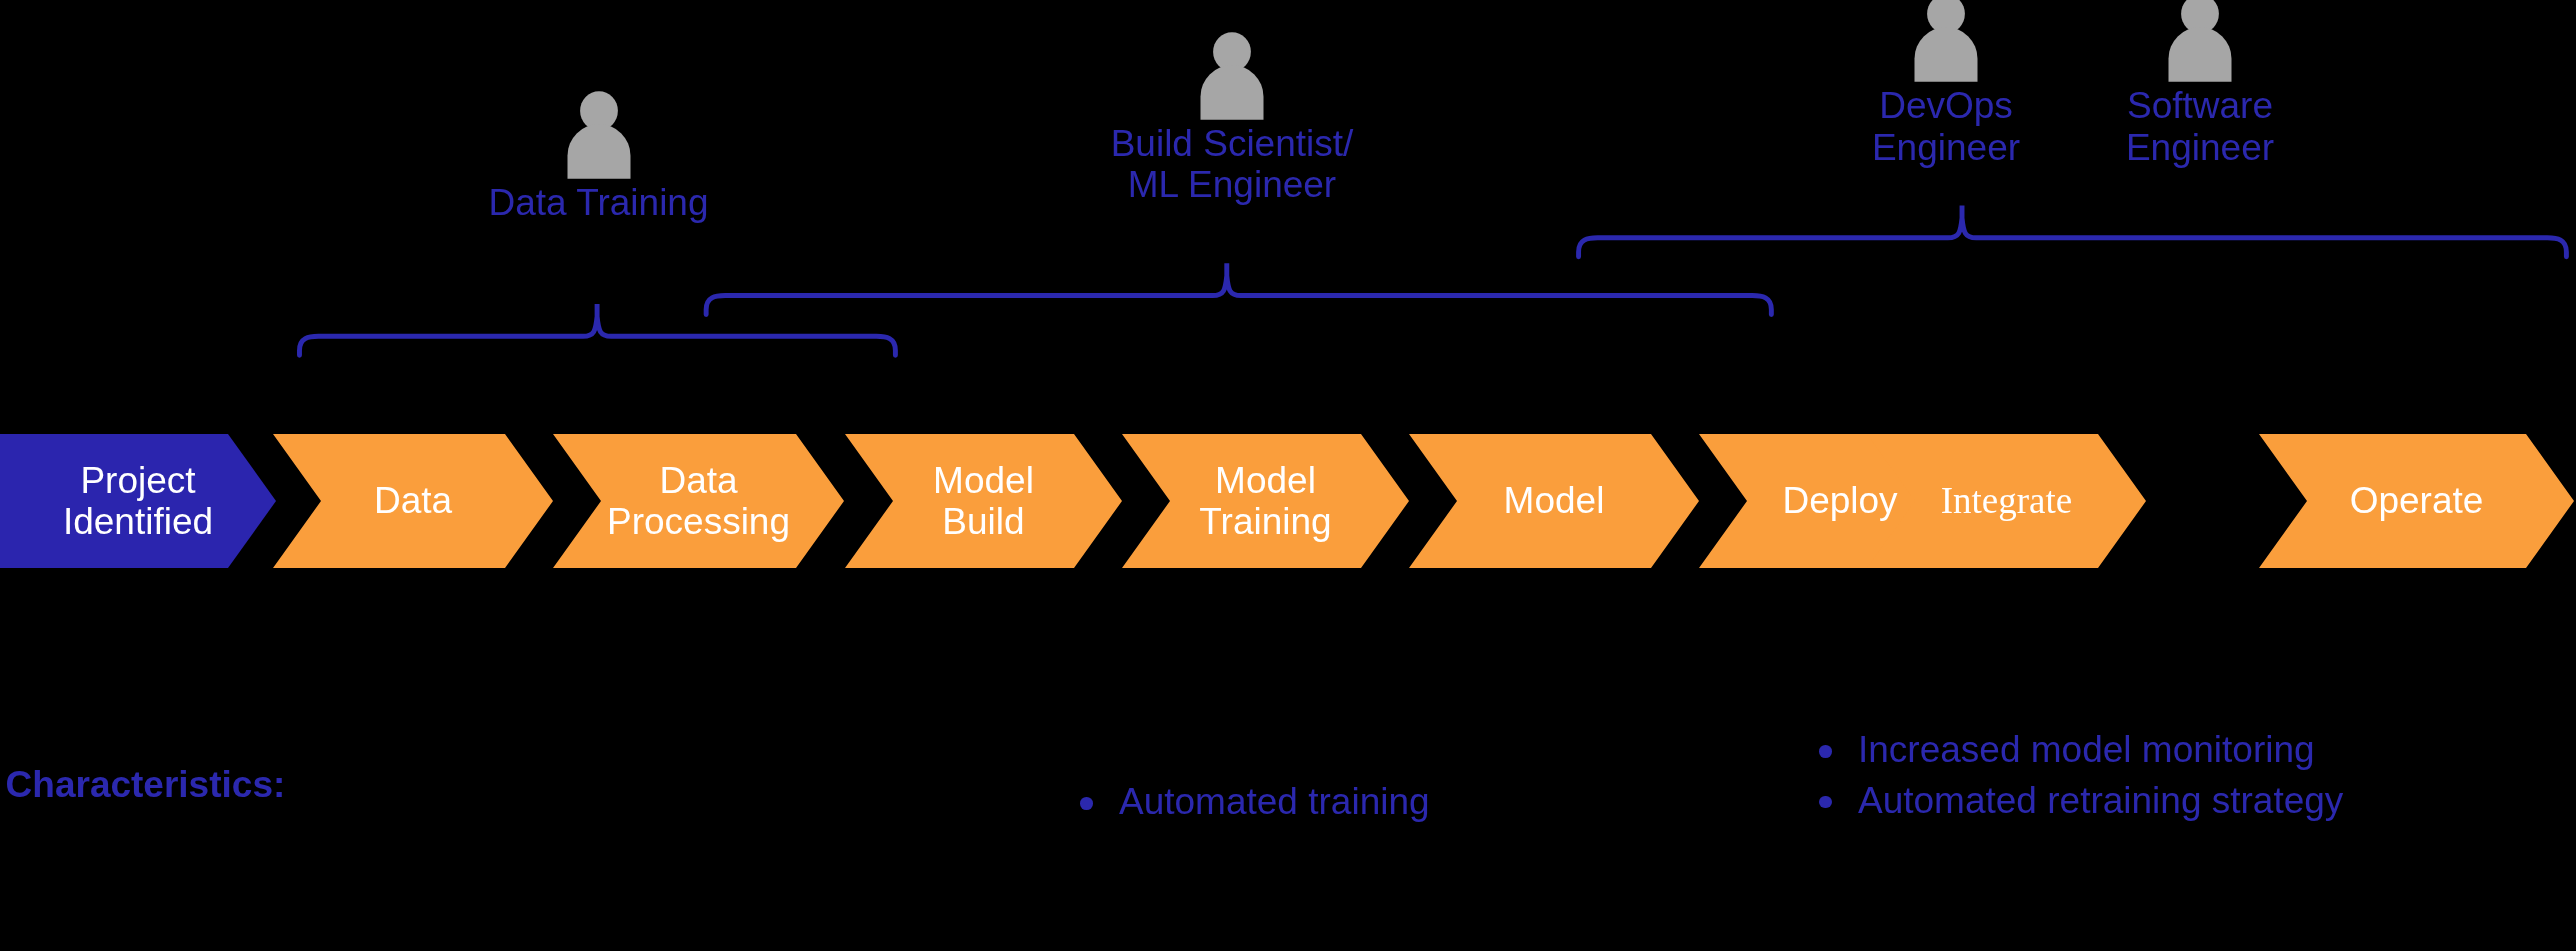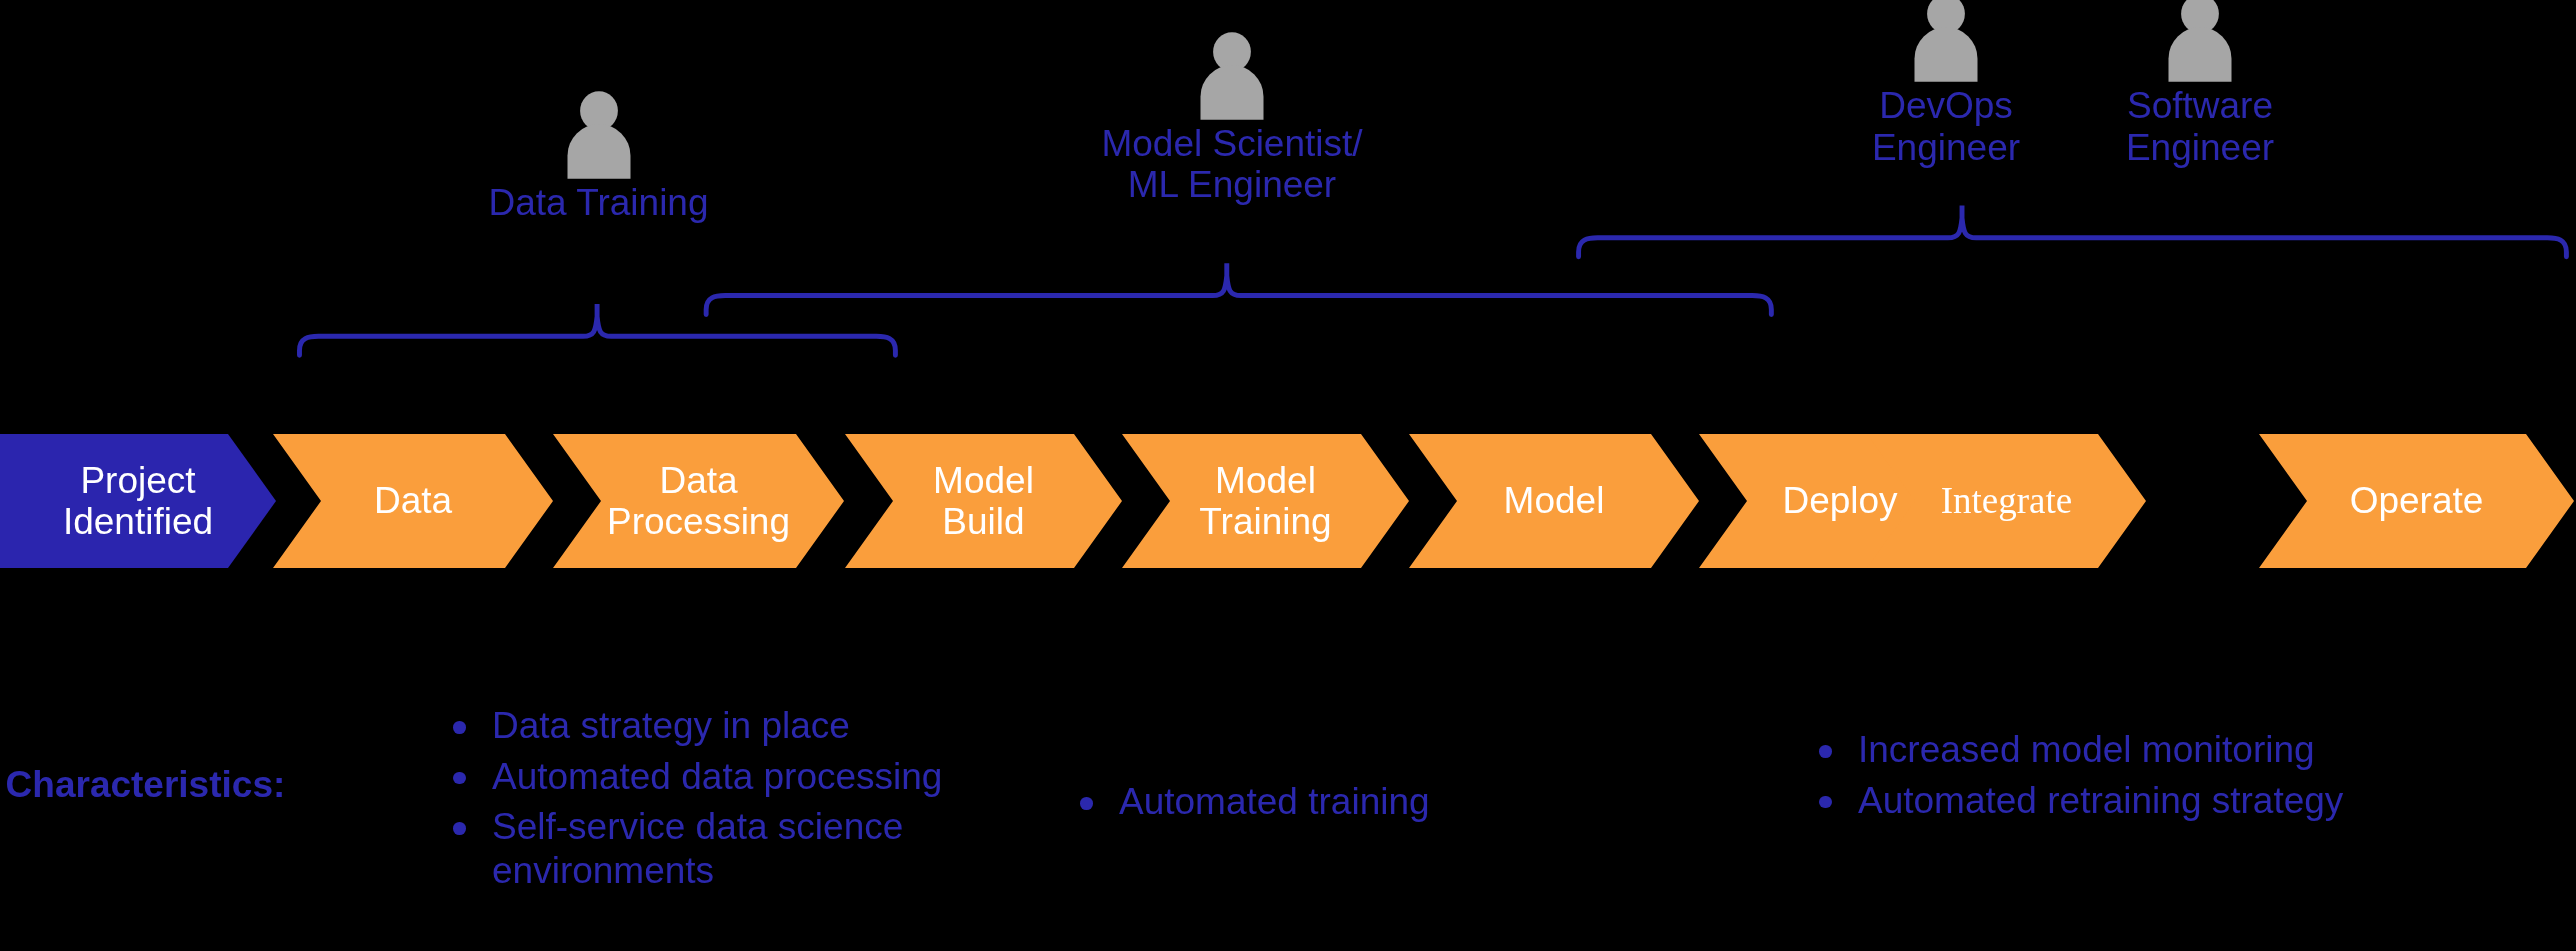--- a/index.html
+++ b/index.html
@@ -61,21 +61,21 @@
       <path d="M5 125 L5 92 A45 45 0 0 1 95 92 L95 125 Z" fill="#A6A6A6"></path>
     </svg>
     <div class="rlabel">Data Training</div>
   </div>
 
   <div class="role" style="left:1035px;top:32px;width:394px;">
     <svg class="person" width="70" height="88" viewBox="0 0 100 125" aria-hidden="true">
       <ellipse cx="50" cy="28" rx="27" ry="28" fill="#A6A6A6"></ellipse>
       <path d="M5 125 L5 92 A45 45 0 0 1 95 92 L95 125 Z" fill="#A6A6A6"></path>
     </svg>
-    <div class="rlabel">Model Scientist/
+    <div class="rlabel">Build Scientist/
 ML Engineer</div>
   </div>
 
   <div class="role" style="left:1777px;top:-5.6px;width:338px;">
     <svg class="person" width="70" height="88" viewBox="0 0 100 125" aria-hidden="true">
       <ellipse cx="50" cy="28" rx="27" ry="28" fill="#A6A6A6"></ellipse>
       <path d="M5 125 L5 92 A45 45 0 0 1 95 92 L95 125 Z" fill="#A6A6A6"></path>
     </svg>
     <div class="rlabel">DevOps
 Engineer</div>
@@ -179,36 +179,20 @@
     </div>
 
     <div class="chev step notch" style="left:2259px;width:315px;justify-content:center;">
       <span class="ctext">Operate</span>
     </div>
 
   </div>
 
   <div id="charLabel">Characteristics:</div>
 
-  <div class="bullets" style="left:443px;top:704px;width:584px;">
-    <ul>
-      <li>
-        <span class="dot"></span>
-        <span>Data strategy in place</span>
-      </li>
-      <li>
-        <span class="dot"></span>
-        <span>Automated data processing</span>
-      </li>
-      <li>
-        <span class="dot"></span>
-        <span>Self-service data science environments</span>
-      </li>
-    </ul>
-  </div>
 
   <div class="bullets" style="left:1070px;top:780px;width:493px;">
     <ul>
       <li>
         <span class="dot"></span>
         <span>Automated training</span>
       </li>
     </ul>
   </div>
 

